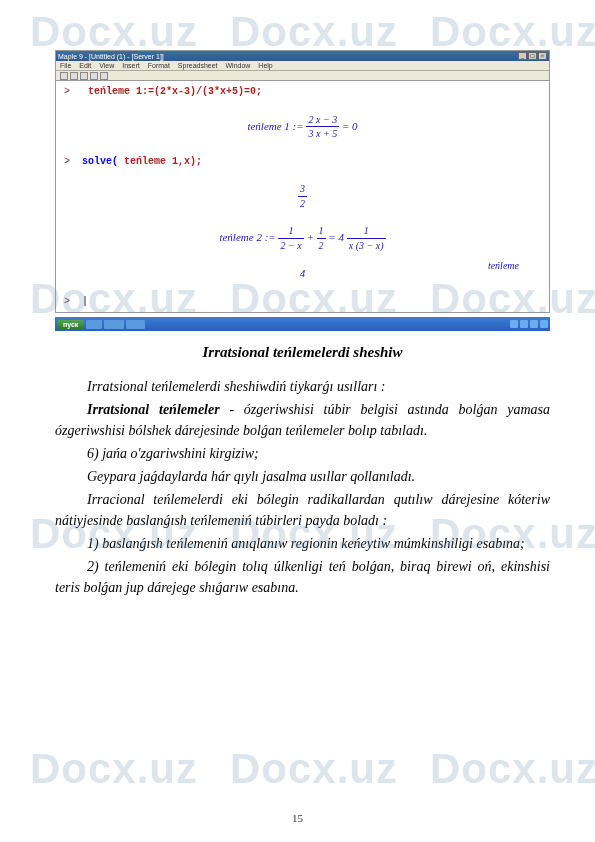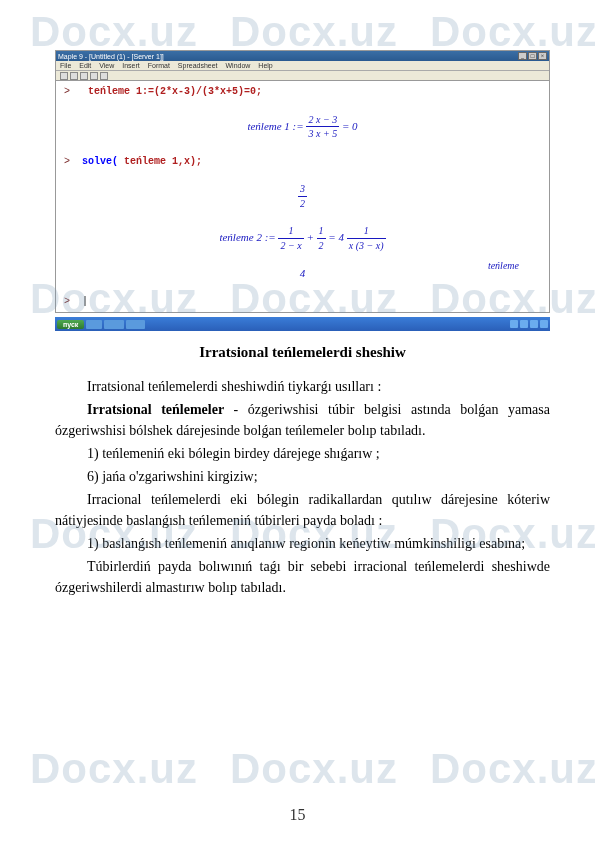--- a/index.html
+++ b/index.html
@@ -172,39 +172,40 @@
     border-radius: 1px;
   }
 
   
   .doc-text {
     margin-top: 10px;
     font-size: 14px;
     line-height: 1.5;
     text-align: justify;
     color: #000;
+    font-style: italic;
   }
   .doc-title {
     text-align: center;
     font-weight: bold;
     font-size: 15px;
     margin: 10px 0 12px;
   }
   .doc-text p {
     text-indent: 32px;
     margin: 2px 0;
   }
   .doc-text strong { font-weight: bold; }
 
   .page-num {
     position: absolute;
     bottom: 18px;
     left: 50%;
     transform: translateX(-50%);
-    font-size: 16px;
+    font-size: 11px;
     color: #333;
   }
 </style>
 </head>
 <body>
 
 <div class="watermark wm-row1 wm-col1">Docx.uz</div>
 <div class="watermark wm-row1 wm-col2">Docx.uz</div>
 <div class="watermark wm-row1 wm-col3">Docx.uz</div>
 <div class="watermark wm-row2 wm-col1">Docx.uz</div>
@@ -289,21 +290,21 @@
       <div class="tray-icon"></div>
       <div class="tray-icon"></div>
       <div class="tray-icon"></div>
     </div>
   </div>
 
   <div class="doc-text">
     <div class="doc-title">Irratsional teńlemelerdi sheshiw</div>
     <p> Irratsional teńlemelerdi sheshiwdiń tiykarǵı usılları :</p>
     <p><strong>Irratsional teńlemeler </strong><span> - ózgeriwshisi túbir belgisi astında bolǵan yamasa ózgeriwshisi bólshek dárejesinde bolǵan teńlemeler bolıp tabıladı.</span></p>
-    <p>1) teńlemeniń eki bólegin birdey dárejege shıǵarıw ;</p>
     <p>6) jańa o'zgariwshini kirgiziw;</p>
+    <p>Geypara jaǵdaylarda hár qıylı jasalma usıllar qollanıladı.</p>
     <p>Irracional teńlemelerdi eki bólegin radikallardan qutılıw dárejesine kóteriw nátiyjesinde baslanǵısh teńlemeniń túbirleri payda boladı :</p>
     <p>1) baslanǵısh teńlemeniń anıqlanıw regionin keńeytiw múmkinshiligi esabına;</p>
-    <p>Túbirlerdiń payda bolıwınıń taǵı bir sebebi irracional teńlemelerdi sheshiwde ózgeriwshilerdi almastırıw bolıp tabıladı.</p>
+    <p>2) teńlemeniń eki bólegin tolıq úlkenligi teń bolǵan, biraq birewi oń, ekinshisi teris bolǵan jup dárejege shıǵarıw esabına.</p>
   </div>
 </div>
 
 <div class="page-num">15</div>
 
 </body></html>

